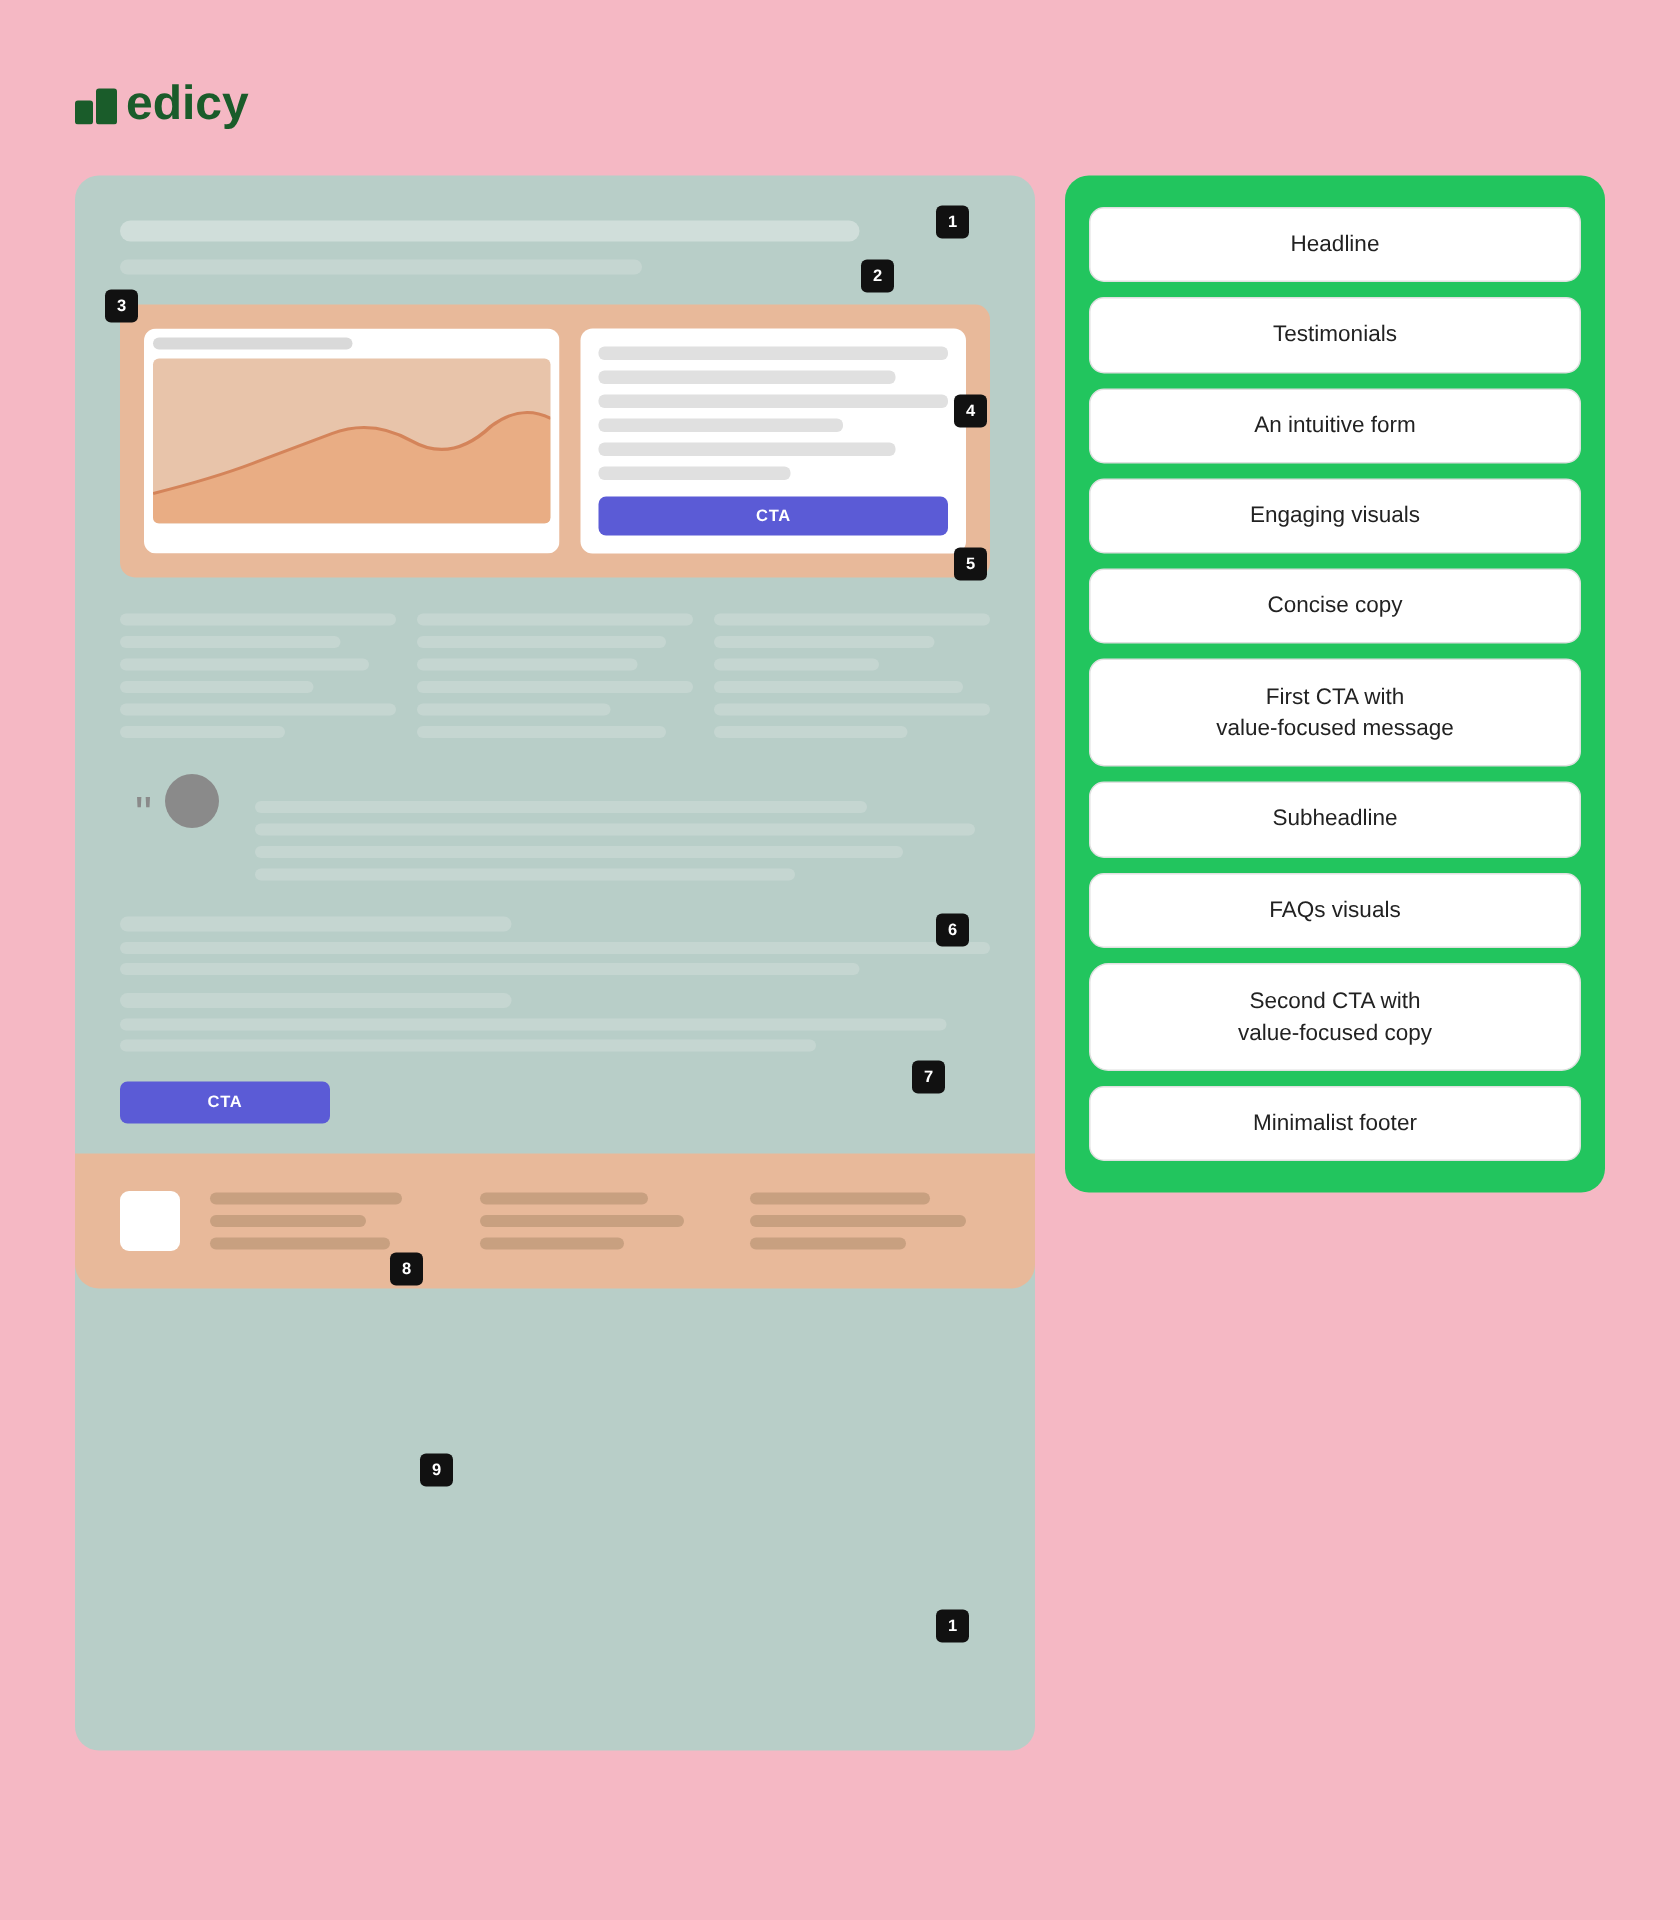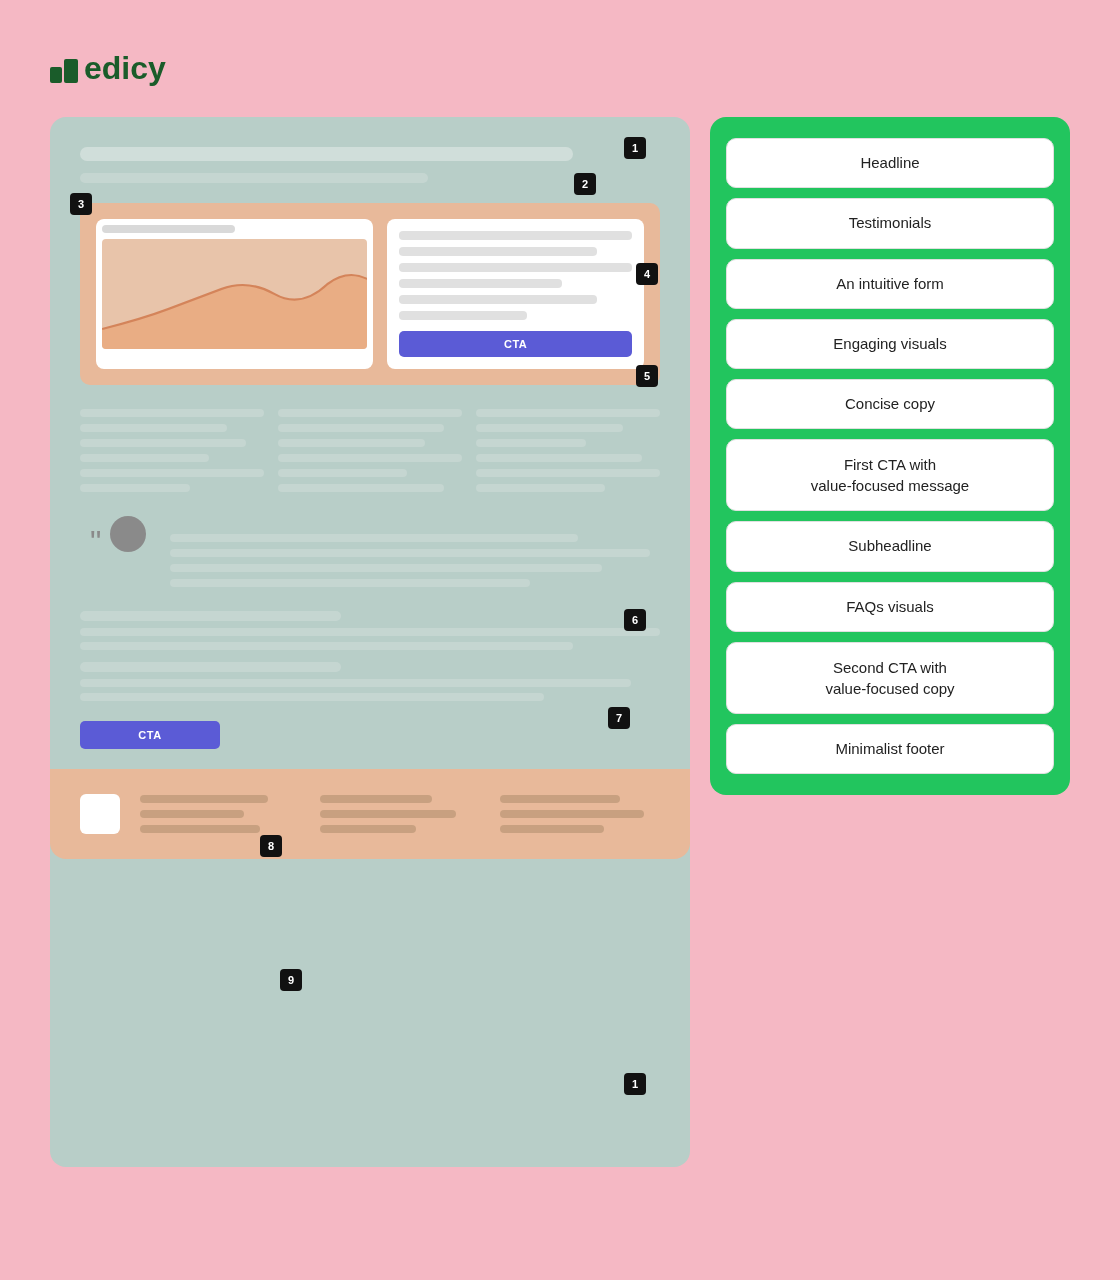--- a/index.html
+++ b/index.html
@@ -504,19 +504,19 @@
 
     <div class="labels-panel">
       <div class="label-item">Headline</div>
       <div class="label-item">Testimonials</div>
       <div class="label-item">An intuitive form</div>
       <div class="label-item">Engaging visuals</div>
       <div class="label-item">Concise copy</div>
       <div class="label-item" style="line-height:1.4;">First CTA with<br>value-focused message</div>
       <div class="label-item">Subheadline</div>
       <div class="label-item">FAQs visuals</div>
-      <div class="label-item" style="line-height:1.4;">Second CTA with<br>value-focused copy</div>
+      <div class="label-item" style="line-height:1.4;border-radius:13px;">Second CTA with<br>value-focused copy</div>
       <div class="label-item">Minimalist footer</div>
     </div>
 
   </div>
 
 </div>
 
 </body></html>

